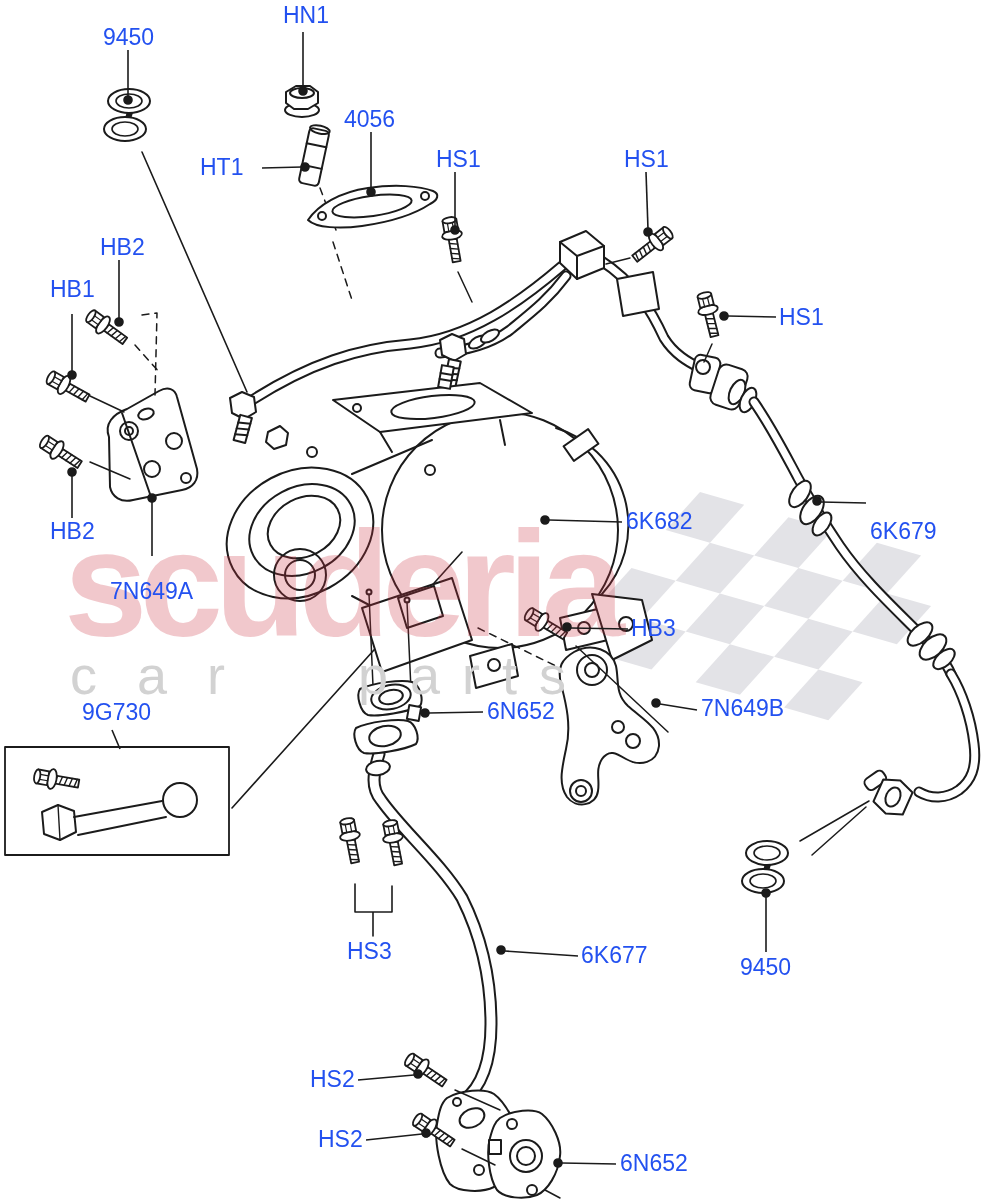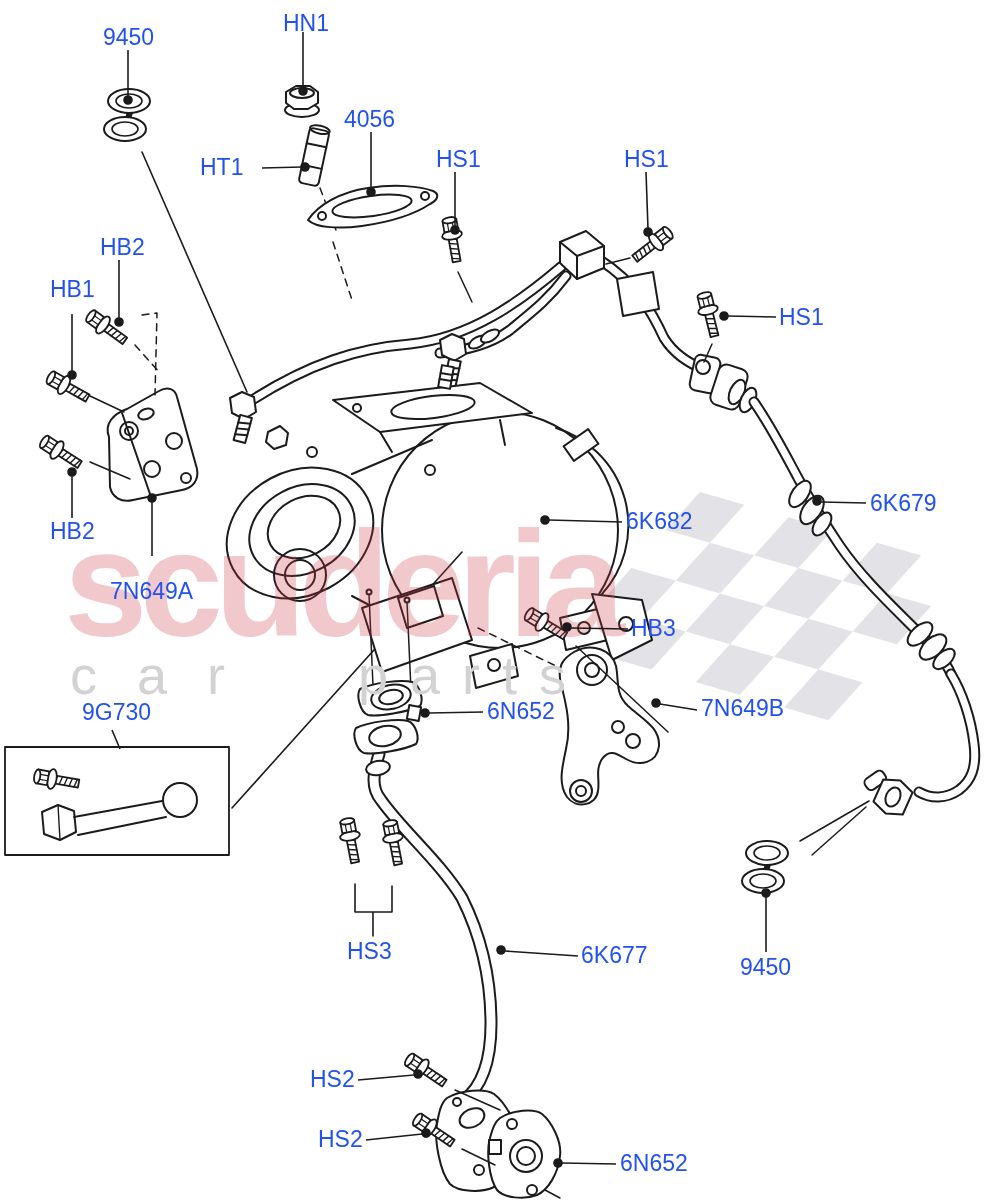--- a/index.html
+++ b/index.html
@@ -318,32 +318,32 @@
     <line x1="358" y1="1080" x2="414" y2="1075"></line>
         <circle cx="418" cy="1074" r="4"></circle>
     <line x1="366" y1="1140" x2="422" y2="1134"></line>
         <circle cx="426" cy="1133" r="4"></circle>
     <line x1="616" y1="1164" x2="562" y2="1163"></line>
         <circle cx="558" cy="1163" r="4"></circle>
   </g>
 </svg>
 
 <div class="lbl" style="left:103px;top:26px">9450</div>
-<div class="lbl" style="left:283px;top:12px">HN1</div>
+<div class="lbl" style="left:283px;top:4px">HN1</div>
 <div class="lbl" style="left:344px;top:108px">4056</div>
 <div class="lbl" style="left:200px;top:156px">HT1</div>
 <div class="lbl" style="left:436px;top:148px">HS1</div>
 <div class="lbl" style="left:624px;top:148px">HS1</div>
 <div class="lbl" style="left:779px;top:306px">HS1</div>
 <div class="lbl" style="left:100px;top:236px">HB2</div>
 <div class="lbl" style="left:50px;top:278px">HB1</div>
 <div class="lbl" style="left:50px;top:520px">HB2</div>
 <div class="lbl" style="left:110px;top:580px">7N649A</div>
 <div class="lbl" style="left:626px;top:510px">6K682</div>
-<div class="lbl" style="left:870px;top:492px">6K679</div>
+<div class="lbl" style="left:870px;top:520px">6K679</div>
 <div class="lbl" style="left:631px;top:617px">HB3</div>
 <div class="lbl" style="left:487px;top:700px">6N652</div>
 <div class="lbl" style="left:701px;top:697px">7N649B</div>
 <div class="lbl" style="left:82px;top:701px">9G730</div>
 <div class="lbl" style="left:347px;top:940px">HS3</div>
 <div class="lbl" style="left:581px;top:944px">6K677</div>
 <div class="lbl" style="left:740px;top:956px">9450</div>
 <div class="lbl" style="left:310px;top:1068px">HS2</div>
 <div class="lbl" style="left:318px;top:1128px">HS2</div>
 <div class="lbl" style="left:620px;top:1152px">6N652</div>

